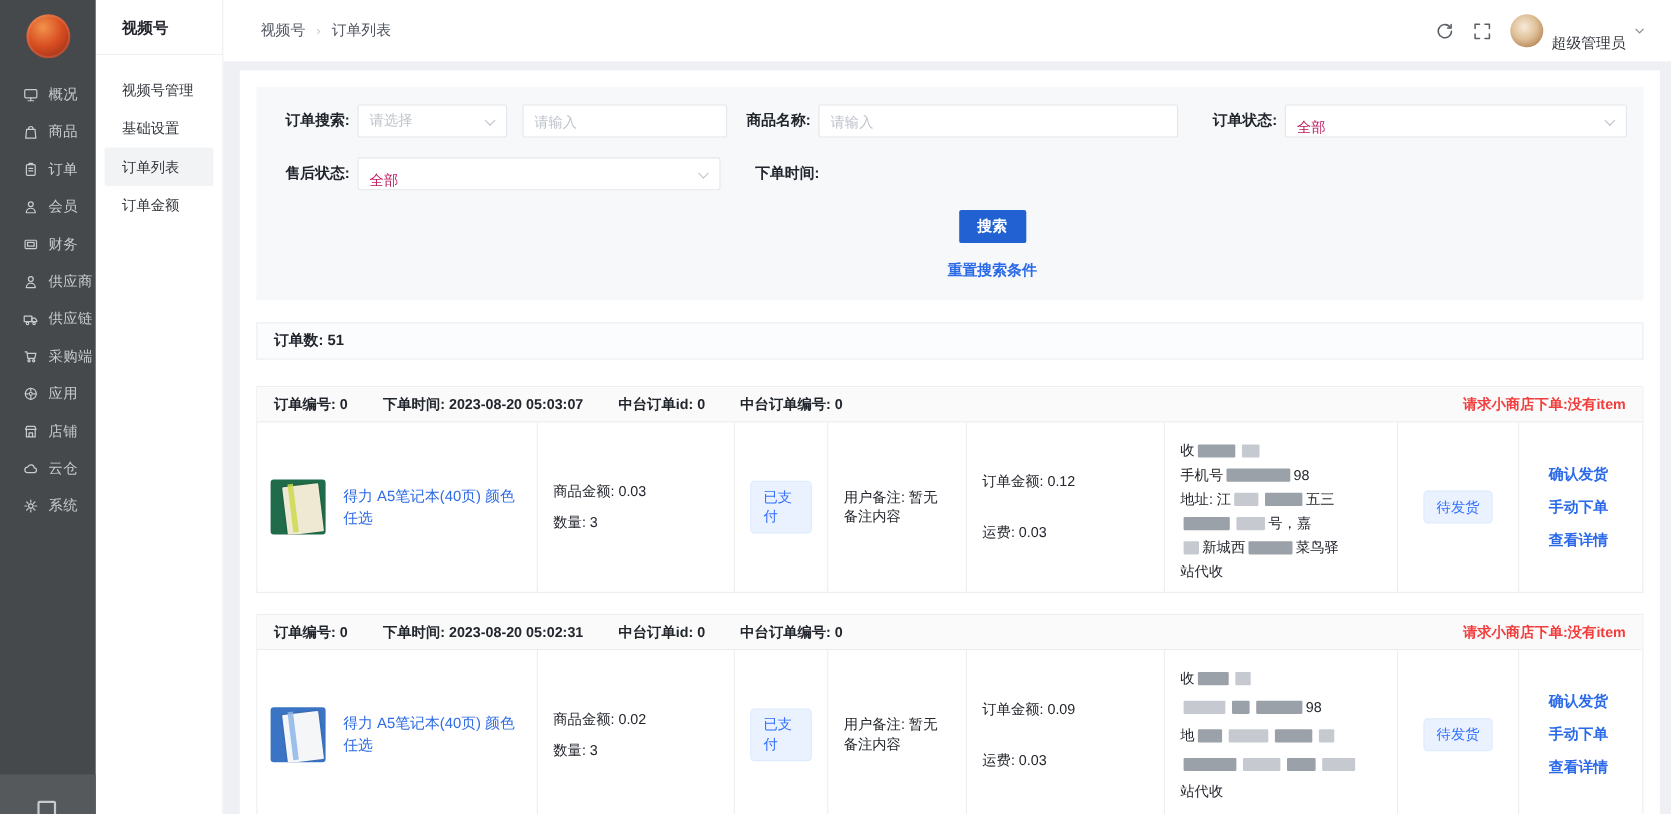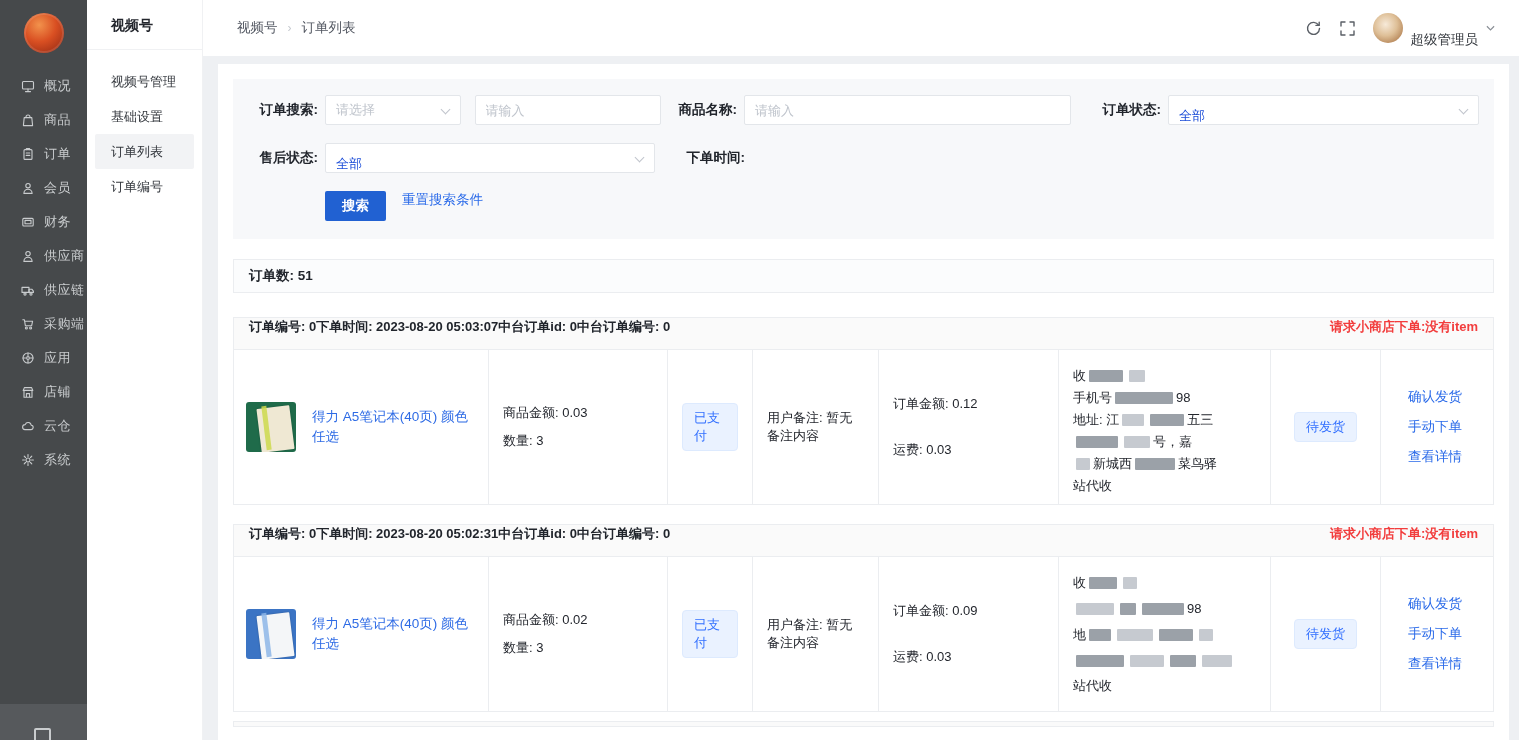--- a/index.html
+++ b/index.html
@@ -44,36 +44,36 @@
   .card { position:absolute; left:15px; right:10px; top:8px; bottom:-40px; background:#fff; padding:15px; }
 
   
   .filter-panel { background:#f7f8fa; padding:16px 15px 18px; }
   .f-row { display:flex; align-items:center; margin-bottom:18px; }
   .f-label { width:70px; text-align:right; margin-right:7px; font-size:13.5px; font-weight:600; color:#21252c; flex:none; }
   .box { position:relative; background:#fff; border:1px solid #e3e6ea; border-radius:2px; height:30px; display:flex; align-items:center; padding:0 10px; font-size:13px; cursor:pointer; }
   .box input { border:none; outline:none; width:100%; height:100%; font:inherit; background:transparent; }
   .box input::placeholder { color:#bfc4cc; }
   .ph { color:#bfc4cc; }
-  .val { color:#1d4ed8;margin-top:12px; }
+  .val { color:#be185d;margin-top:12px; }
   .caret { position:absolute; right:11px; top:10px; width:7px; height:7px; border-right:1.3px solid #c0c4cc; border-bottom:1.3px solid #c0c4cc; transform:rotate(45deg); }
   .clock-ic { width:14px; height:14px; margin-right:8px; flex:none; }
   .clock-ic * { stroke:#c0c4cc; fill:none; stroke-width:1.2; stroke-linecap:round; }
   .dr-half { flex:1; text-align:center; }
   .dr-to { font-weight:700; color:#23262d; padding:0 4px; }
   .btn-primary { height:30px; padding:0 17px; background:#2161d2; color:#fff; border:none; border-radius:2px; font-size:13.5px; font-weight:600; cursor:pointer; }
-  .link { color:#2a6ae9; font-size:13.5px; font-weight:400; cursor:pointer; text-decoration:none; }
-  .f-row3 { margin:2px 0 0 77px; display:flex; align-items:flex-start; gap:16px; }
+  .link { color:#2a6ae9; font-size:13.5px; font-weight:700; cursor:pointer; text-decoration:none; }
+  .f-row3 { margin:2px 0 0 77px; display:flex; align-items:center; gap:16px;flex-direction:column; }
 
   
   .count-bar { margin-top:20px; border:1px solid #ebedf0; background:#fbfcfd; height:34px; line-height:32px; padding-left:15px; font-size:13.5px; font-weight:700; color:#21252c; }
 
   
   .order { margin-top:24px; border:1px solid #ebedf0; }
-  .order-head { height:32px; background:#fafafa; border-bottom:1px solid #ebedf0; display:flex; padding:0 15px; font-size:13px; font-weight:600; color:#21252c; }
+  .order-head { height:32px; background:#fafafa; border-bottom:1px solid #ebedf0; display:flex; align-items:center; padding:0 15px; gap:32px; font-size:13px; font-weight:600; color:#21252c; }
   .order-warning { margin-left:auto; color:#f23d3d; font-weight:700; }
   .order-body { display:flex; height:154px; }
   .cell { border-right:1px solid #ebedf0; display:flex; flex-direction:column; justify-content:center; padding:10px 14px; font-size:13px; color:#23262d; }
   .cell:last-child { border-right:none; }
   .c-product { width:255px; flex-direction:row; align-items:center; gap:16px; padding-left:12px; }
   .c-amount  { width:179px; gap:10px; }
   .c-pay     { width:85px;  align-items:center; }
   .c-note    { width:126px; line-height:18px;align-items:flex-end; }
   .c-total   { width:180px; gap:28px; }
   .c-addr    { width:212px; justify-content:flex-start; padding-top:12px; }
@@ -188,21 +188,21 @@
     <div class="collapse-ic"></div>
   </div>
 </div>
 
 <div class="submenu">
   <div class="submenu-title">视频号</div>
   <div class="submenu-list">
     <div class="submenu-item">视频号管理</div>
     <div class="submenu-item">基础设置</div>
     <div class="submenu-item active">订单列表</div>
-    <div class="submenu-item">订单编号</div>
+    <div class="submenu-item">订单金额</div>
   </div>
 </div>
 
 <div class="topbar">
   <div class="crumb">
     <span>视频号</span>
     <span class="sep">›</span>
     <span>订单列表</span>
   </div>
   <div class="topbar-right">

